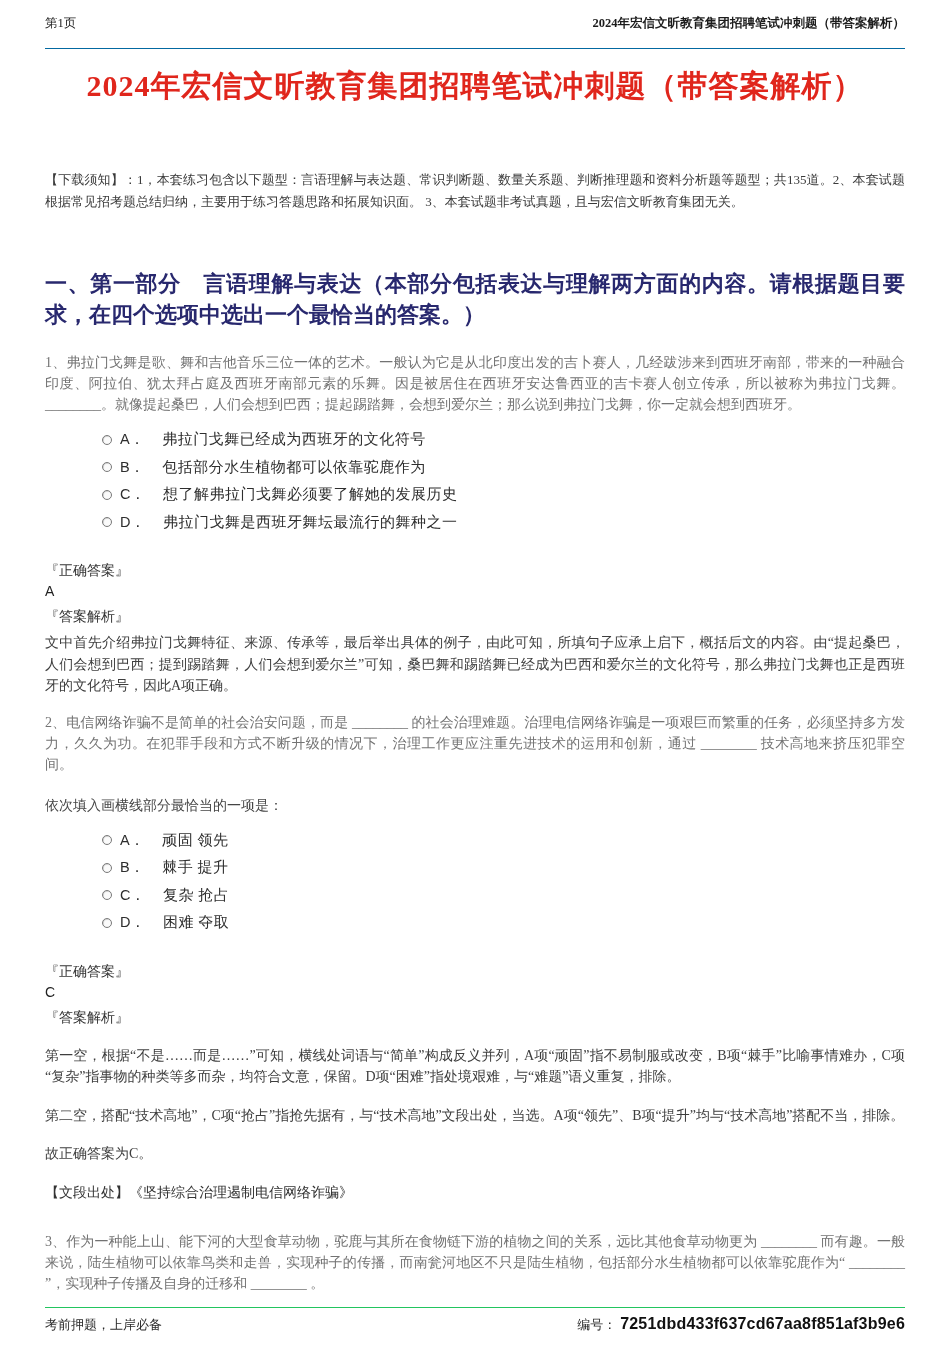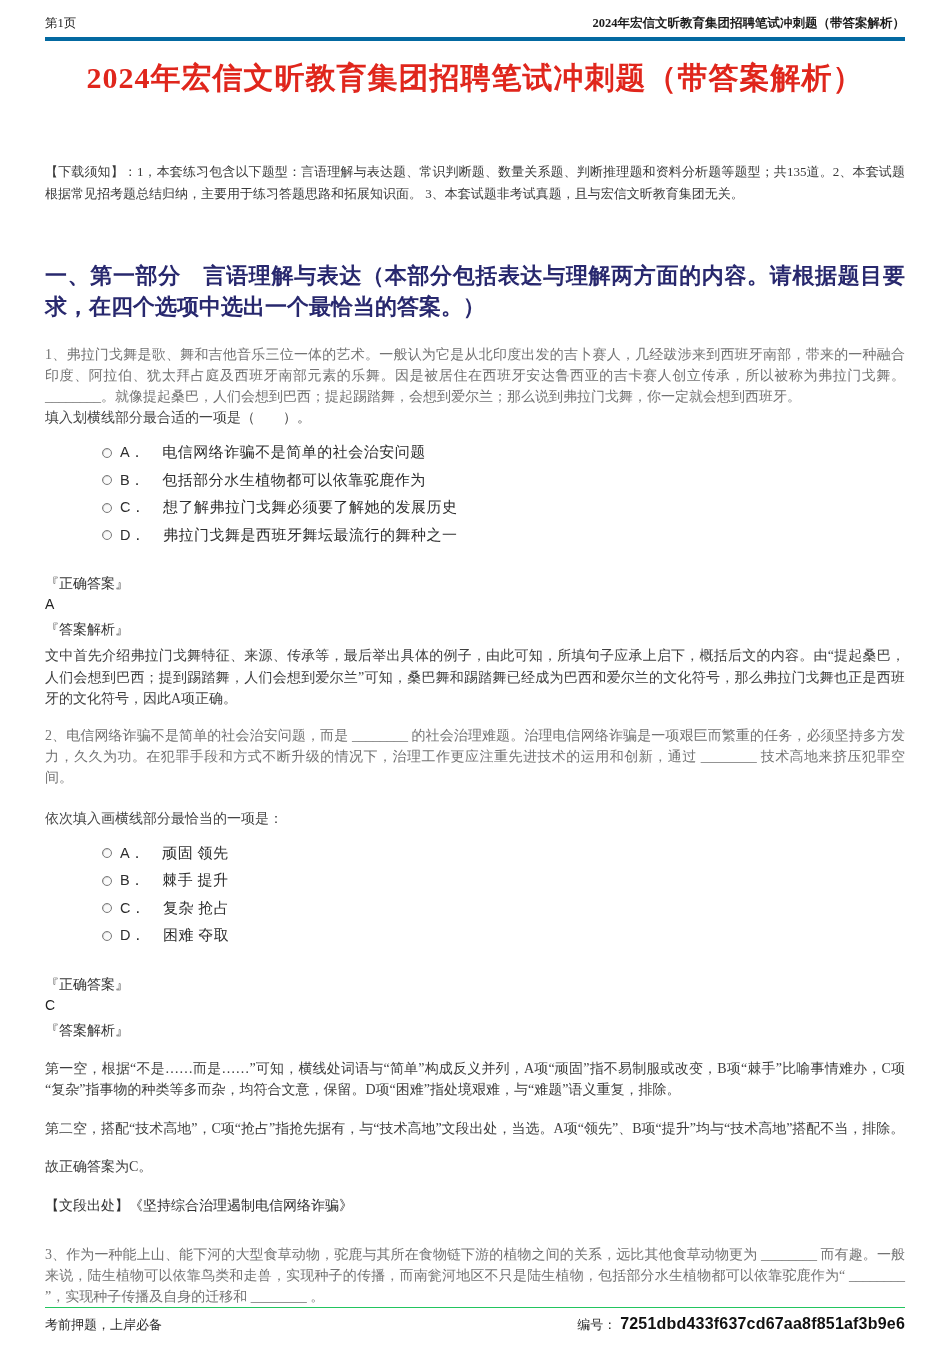--- a/index.html
+++ b/index.html
@@ -10,22 +10,22 @@
     overflow:hidden;
     background:#ffffff;
     font-family:"Liberation Serif","DejaVu Serif",serif;
     color:#3c3c3c;
   }
   .page { padding:0 45px; }
 
   
   .header {
     display:flex; justify-content:space-between; align-items:flex-end;
-    padding-top:15px; padding-bottom:5px;
-    border-bottom:4px solid #0369a1;
+    padding-top:15px; padding-bottom:16px;
+    border-bottom:1px solid #0369a1;
     font-size:12.5px; color:#1c1c1c;
   }
   .header .doc-title { font-weight:bold; }
 
   
   .title {
     margin-top:17px;
     text-align:center;
     font-size:30px;
     font-weight:bold;
@@ -124,27 +124,26 @@
   </div>
 
   <h1 class="title">2024年宏信文昕教育集团招聘笔试冲刺题（带答案解析）</h1>
 
   <p class="notice">【下载须知】：1，本套练习包含以下题型：言语理解与表达题、常识判断题、数量关系题、判断推理题和资料分析题等题型；共135道。2、本套试题根据常见招考题总结归纳，主要用于练习答题思路和拓展知识面。 3、本套试题非考试真题，且与宏信文昕教育集团无关。</p>
 
   <h2 class="section">一、第一部分　言语理解与表达（本部分包括表达与理解两方面的内容。请根据题目要求，在四个选项中选出一个最恰当的答案。）</h2>
 
   <section>
     <p class="stem q1-stem">1、弗拉门戈舞是歌、舞和吉他音乐三位一体的艺术。一般认为它是从北印度出发的吉卜赛人，几经跋涉来到西班牙南部，带来的一种融合印度、阿拉伯、犹太拜占庭及西班牙南部元素的乐舞。因是被居住在西班牙安达鲁西亚的吉卡赛人创立传承，所以被称为弗拉门戈舞。________。就像提起桑巴，人们会想到巴西；提起踢踏舞，会想到爱尔兰；那么说到弗拉门戈舞，你一定就会想到西班牙。</p>
-    <p class="prompt">填入划横线部分最合适的一项是（　　）。</p>
 
     <div class="options">
       <div class="option">
         <span class="radio"></span>
         <span class="opt-letter">A．</span>
-        <span class="opt-text">电信网络诈骗不是简单的社会治安问题</span>
+        <span class="opt-text">弗拉门戈舞已经成为西班牙的文化符号</span>
       </div>
       <div class="option">
         <span class="radio"></span>
         <span class="opt-letter">B．</span>
         <span class="opt-text">包括部分水生植物都可以依靠驼鹿作为</span>
       </div>
       <div class="option">
         <span class="radio"></span>
         <span class="opt-letter">C．</span>
         <span class="opt-text">想了解弗拉门戈舞必须要了解她的发展历史</span>

